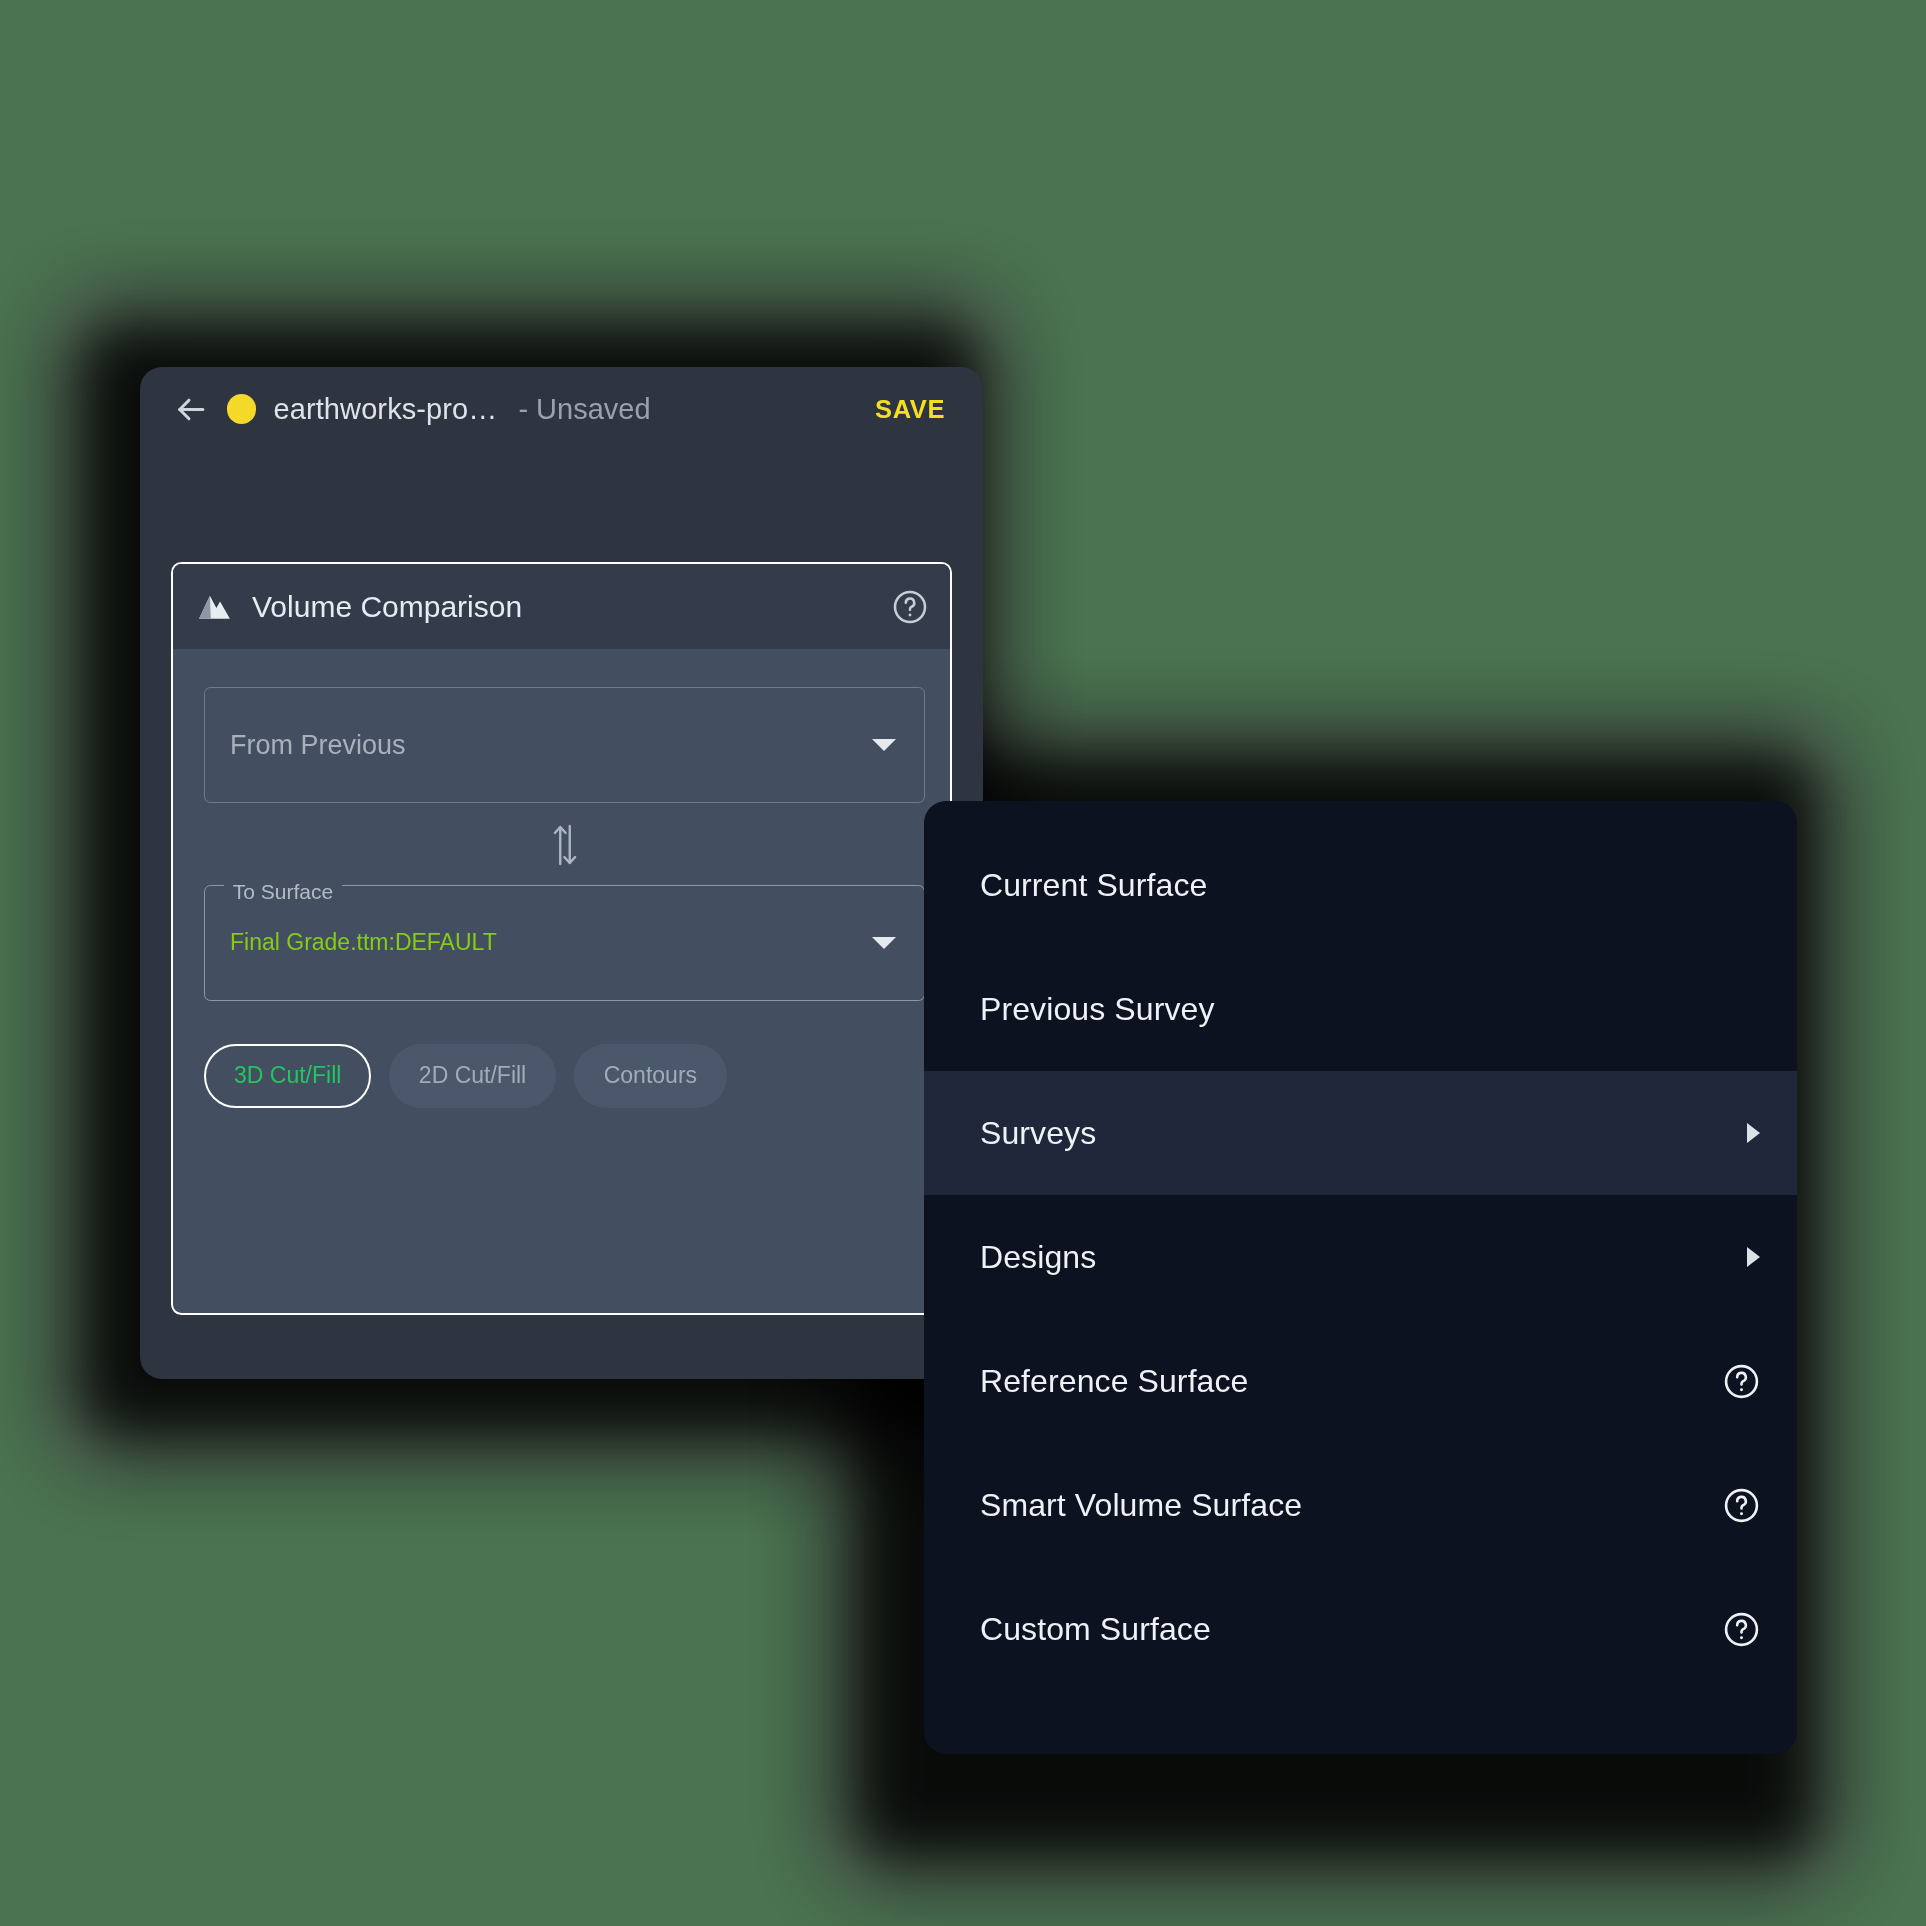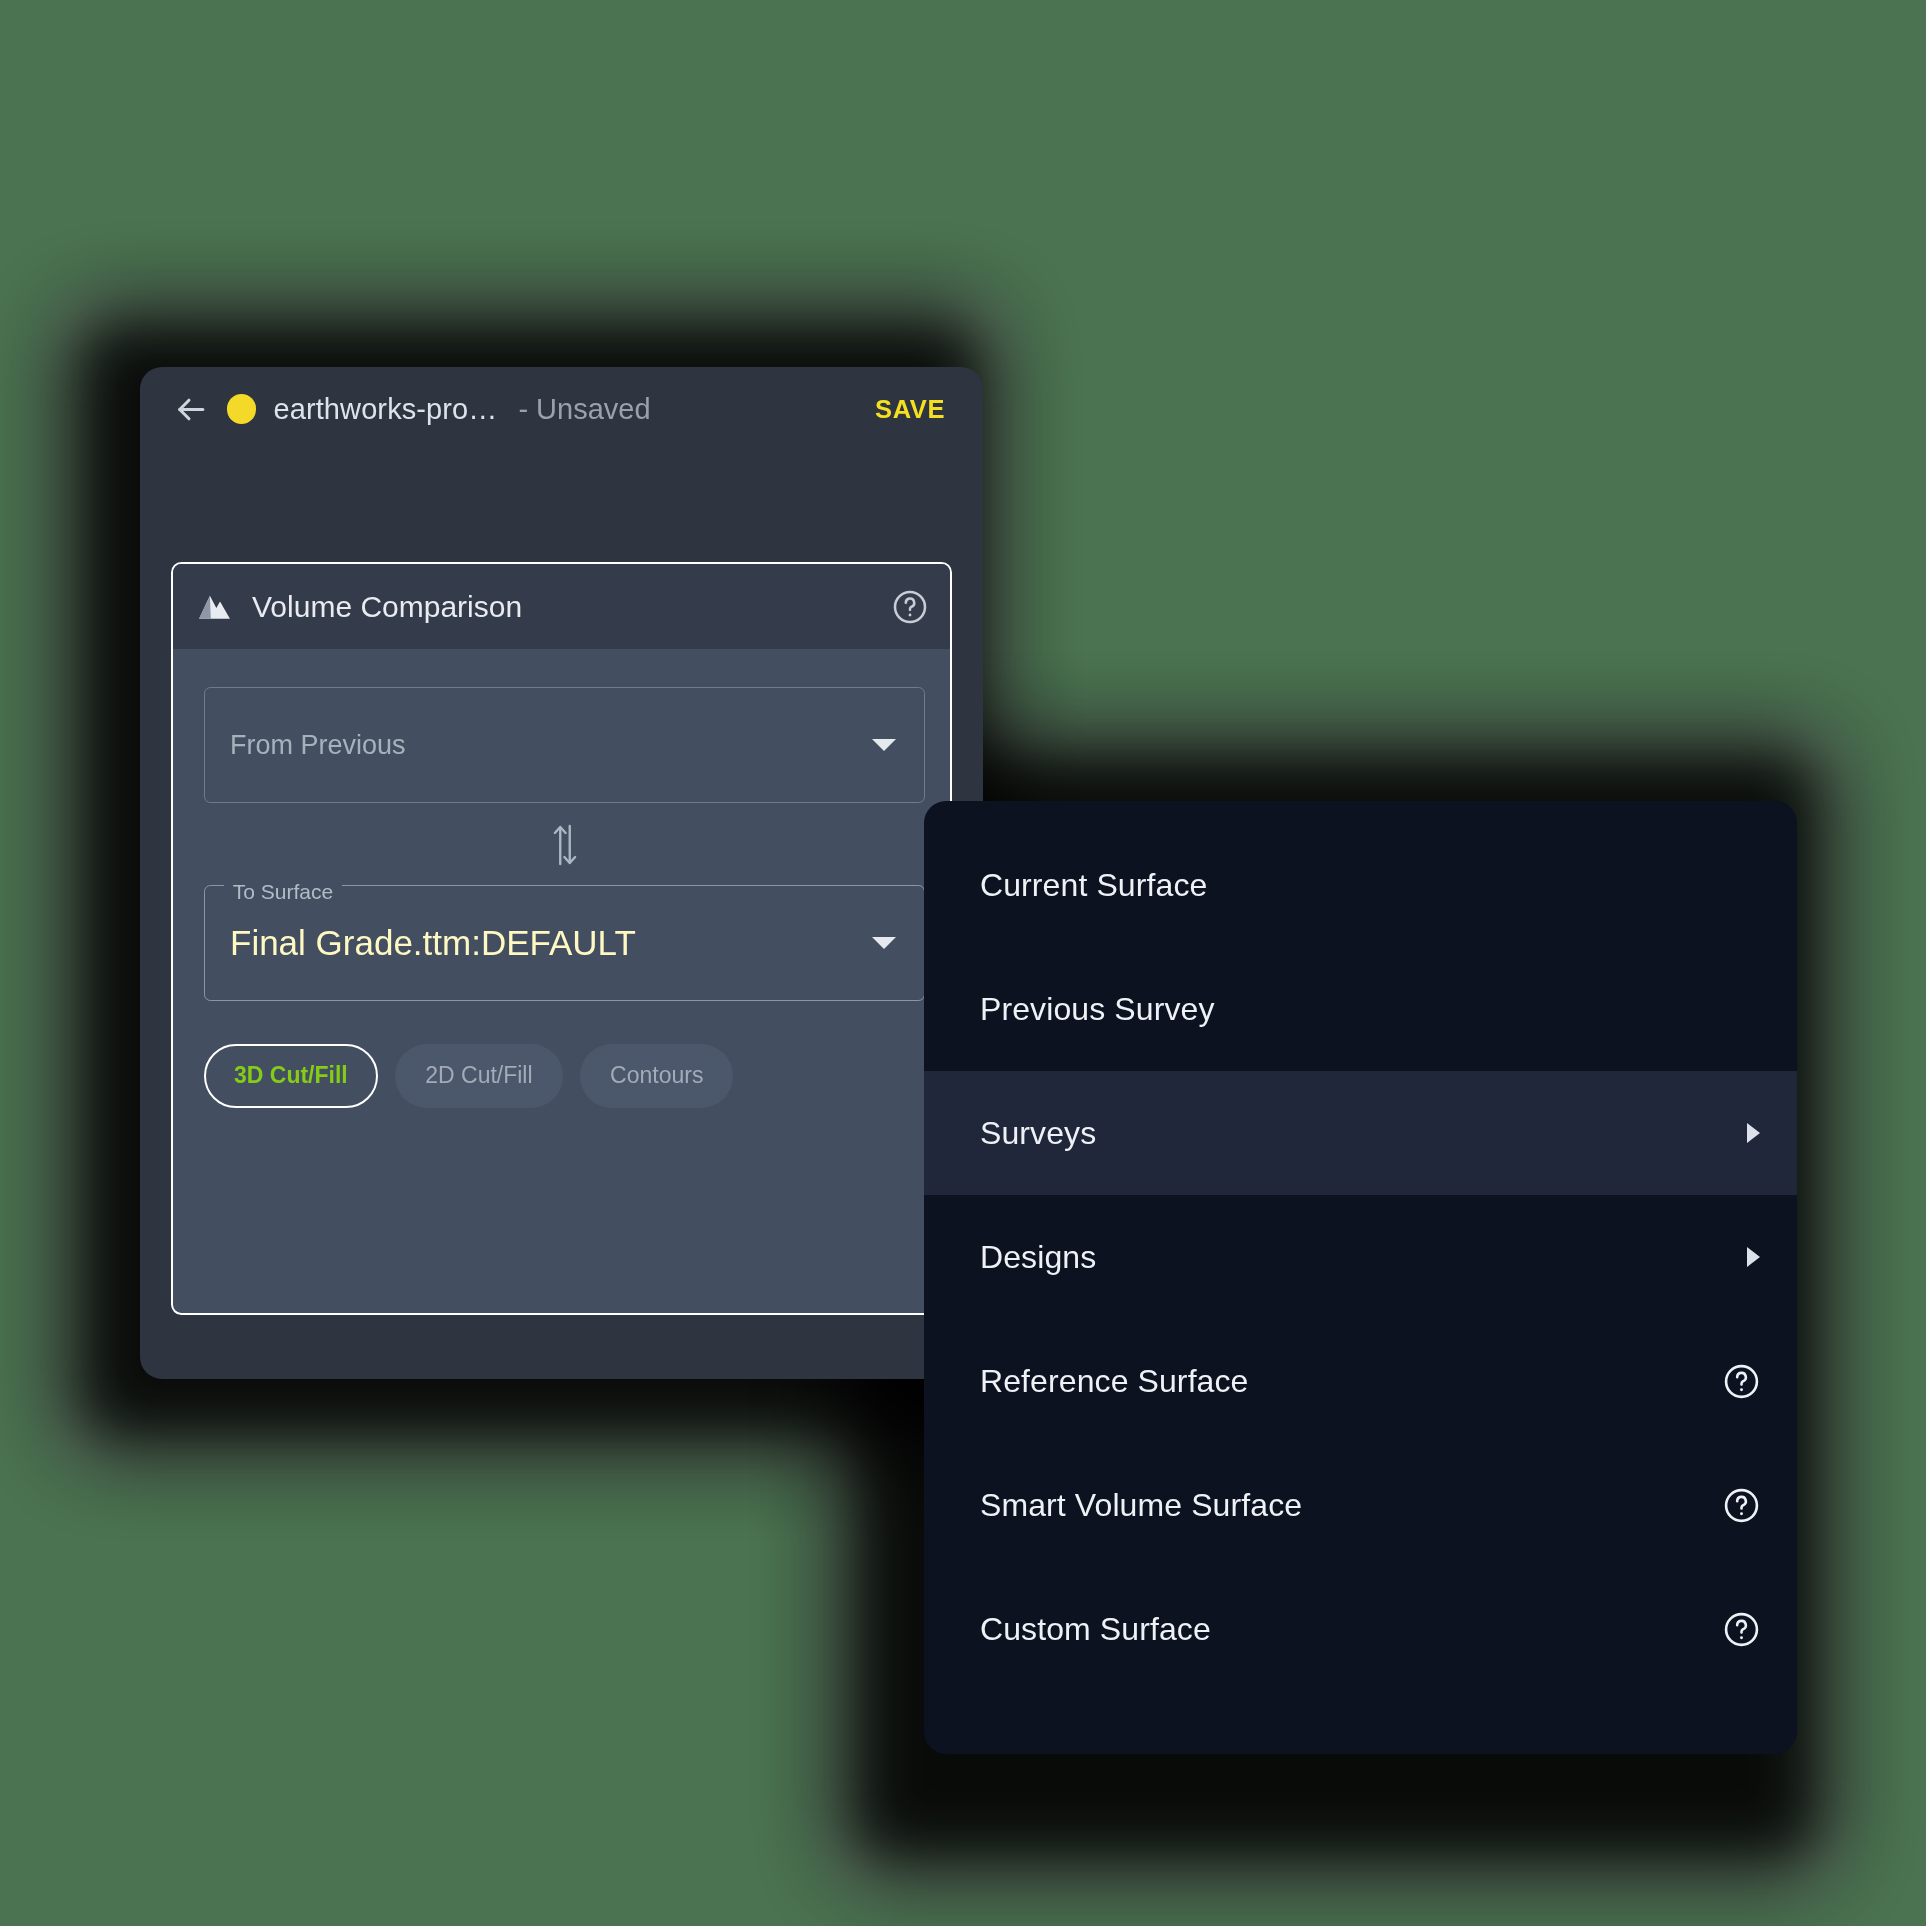--- a/index.html
+++ b/index.html
@@ -184,37 +184,37 @@
   .field-to .float-label {
     position:absolute;
     top:-13.6px; left:19px;
     padding:0 8.8px;
     background:#434f61;
     font-size:21px;
     color:#b3bbc7;
     white-space:nowrap;
     margin-top:8px;
   }
-  .field-to .val { font-size:35px; color:#fef9c3; white-space:nowrap; }
+  .field-to .val { font-size:23px; color:#84cc16; white-space:nowrap; }
 
   
   .chip-row {
     margin:43px 0 0 31px;
     display:flex; gap:17.5px;
   }
   .chip {
     height:64px;
     border-radius:32px;
     display:flex; align-items:center; justify-content:center;
     padding:0 28px;
     font-size:23px;
     white-space:nowrap;
     cursor:pointer;
   }
-  .chip.selected { border:2px solid #ffffff; color:#84cc16; background:transparent;font-weight:bold; }
+  .chip.selected { border:2px solid #ffffff; color:#22c55e; background:transparent; }
   .chip.unselected { border:2px solid transparent; background:#4b586b; color:#a3abb8; }
 
   
   #menu-glow { left:833px; top:733px; width:1005px; height:1148px; }
   #menu-halo { left:825px; top:725px; width:1020px; height:1164px; }
 
   #menu {
     position:absolute;
     left:924px; top:801px;
     width:873px; height:953px;

